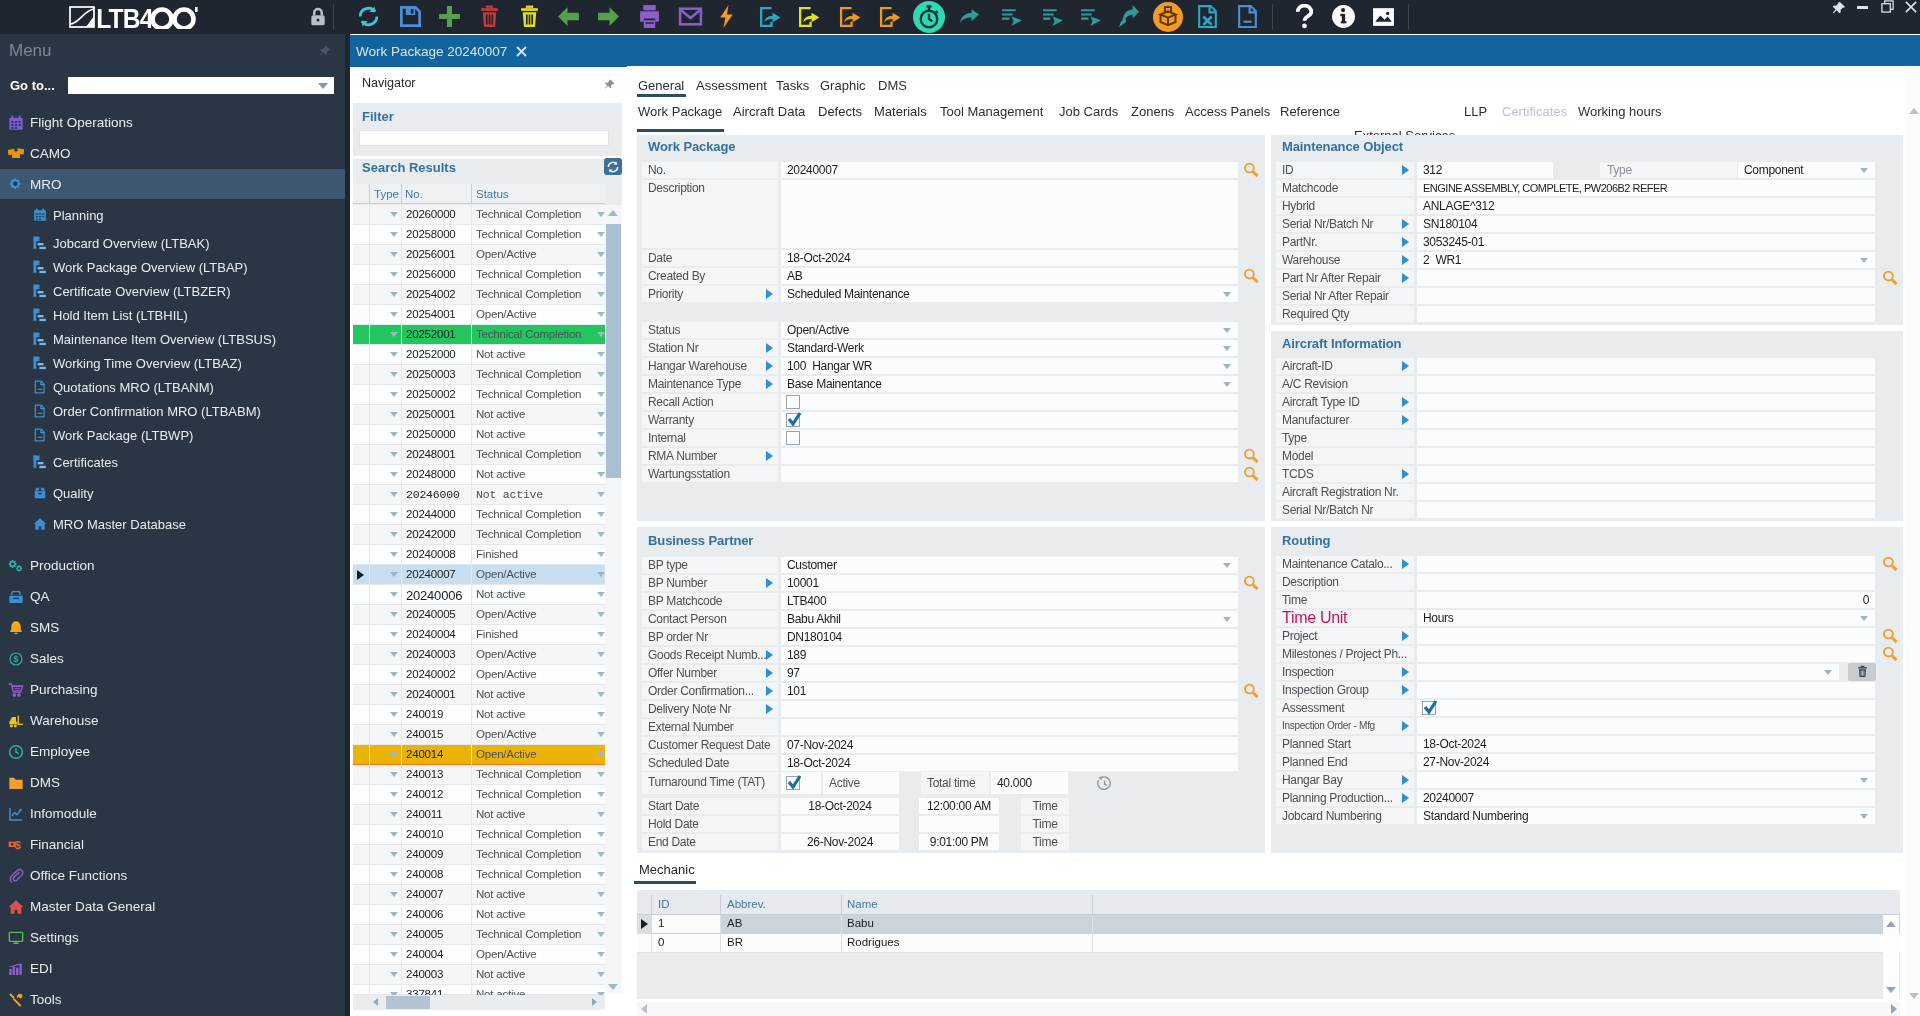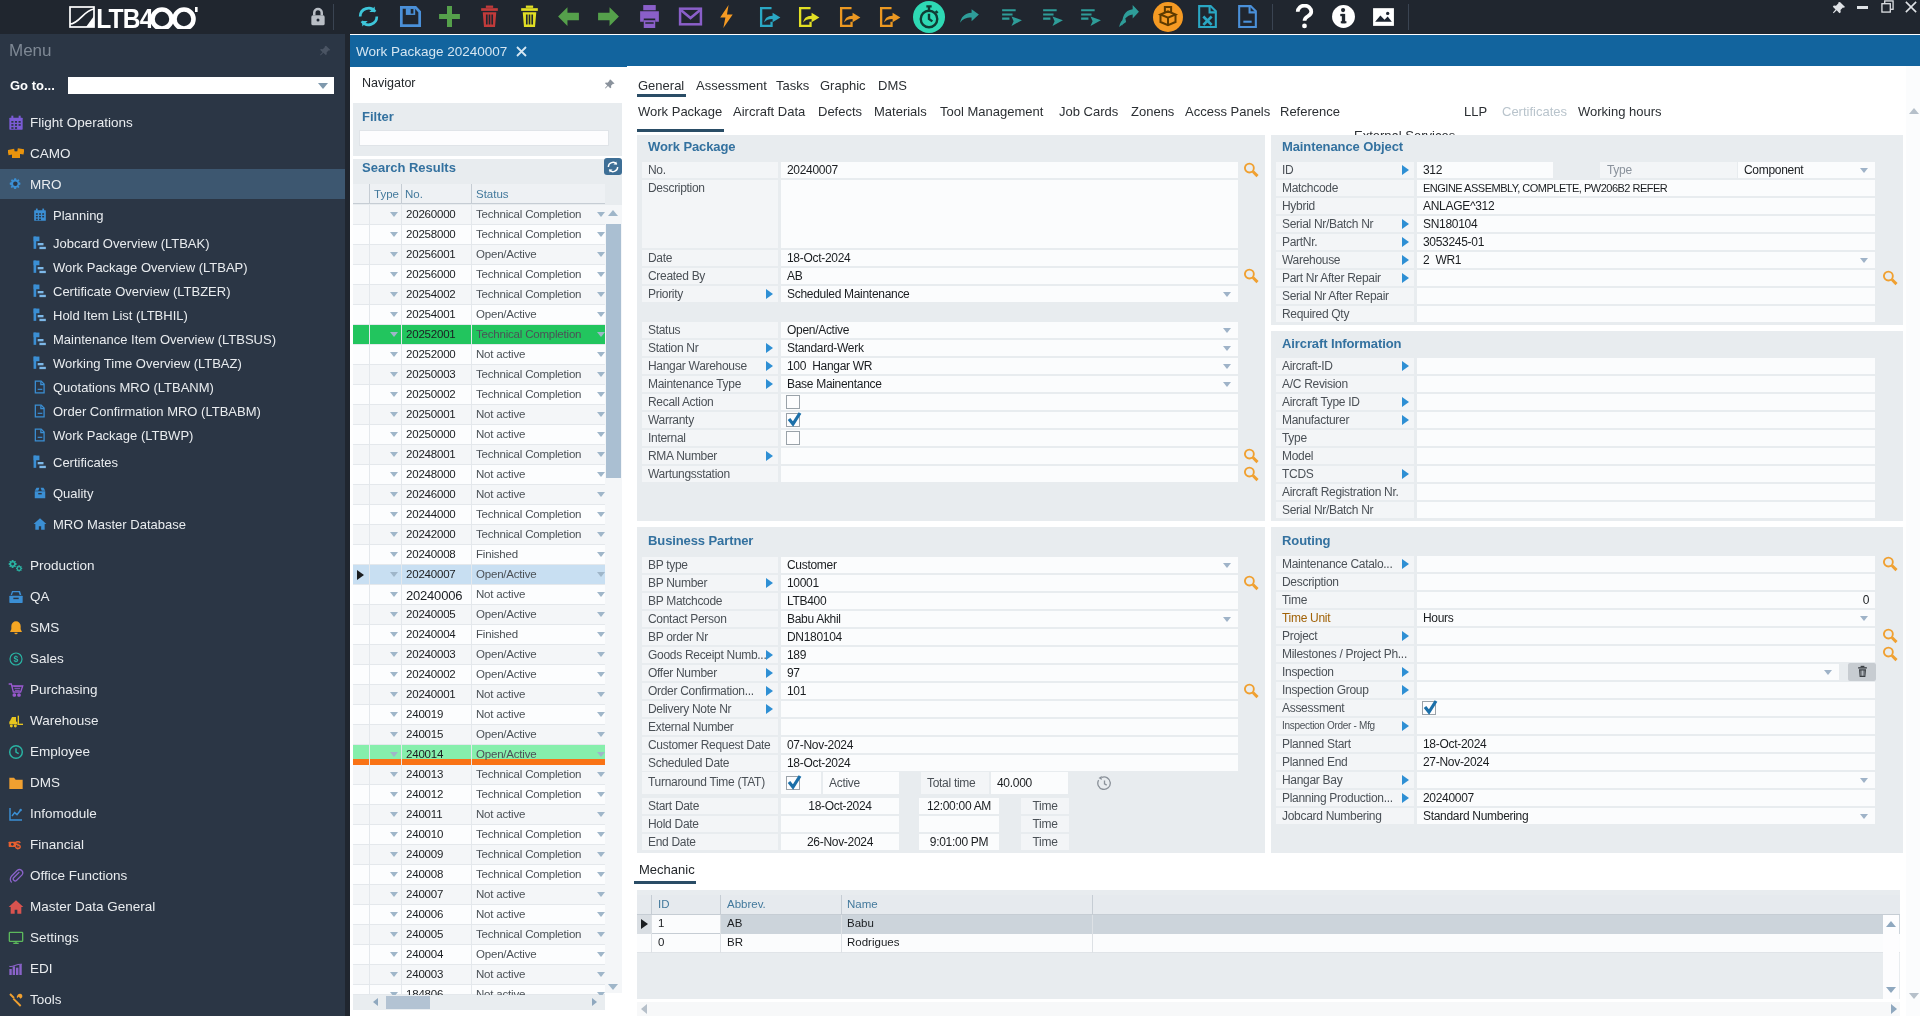--- a/index.html
+++ b/index.html
@@ -701,21 +701,21 @@
   </div>
 <div class="abs" style="left:353px;top:465px;width:252px;height:20px;background:#fcfdfe;border-bottom:1px solid #e4e8ec;">
     <div class="abs" style="left:37px;top:7px;width:0;height:0;border-left:4.5px solid transparent;border-right:4.5px solid transparent;border-top:5.5px solid #9fb6c9;"></div>
     <div class="abs" style="left:53px;top:3px;font-size:11.5px;letter-spacing:-0.2px;color:#1a1d20;">20248000</div>
     <div class="abs" style="left:123px;top:3px;font-size:11.5px;letter-spacing:-0.2px;color:#4b5157;">Not active</div>
     <div class="abs" style="left:244px;top:7px;width:0;height:0;border-left:4.5px solid transparent;border-right:4.5px solid transparent;border-top:5.5px solid #9fb6c9;"></div>
     <div class="abs" style="left:16px;top:0;width:1px;height:20px;background:#e4e8ec;"></div>
     <div class="abs" style="left:48px;top:0;width:1px;height:20px;background:#e4e8ec;"></div>
     <div class="abs" style="left:118px;top:0;width:1px;height:20px;background:#e4e8ec;"></div>
   </div>
-<div class="abs" style="left:353px;top:485px;width:252px;height:20px;background:#f4f6f8;border-bottom:1px solid #e4e8ec;">
+<div class="abs" style="left:353px;top:485px;width:252px;height:20px;background:#f4f6f8;border-bottom:1px solid #e4e8ec;font-family:Liberation Mono, monospace;">
     <div class="abs" style="left:37px;top:7px;width:0;height:0;border-left:4.5px solid transparent;border-right:4.5px solid transparent;border-top:5.5px solid #9fb6c9;"></div>
     <div class="abs" style="left:53px;top:3px;font-size:11.5px;letter-spacing:-0.2px;color:#1a1d20;">20246000</div>
     <div class="abs" style="left:123px;top:3px;font-size:11.5px;letter-spacing:-0.2px;color:#4b5157;">Not active</div>
     <div class="abs" style="left:244px;top:7px;width:0;height:0;border-left:4.5px solid transparent;border-right:4.5px solid transparent;border-top:5.5px solid #9fb6c9;"></div>
     <div class="abs" style="left:16px;top:0;width:1px;height:20px;background:#e4e8ec;"></div>
     <div class="abs" style="left:48px;top:0;width:1px;height:20px;background:#e4e8ec;"></div>
     <div class="abs" style="left:118px;top:0;width:1px;height:20px;background:#e4e8ec;"></div>
   </div>
 <div class="abs" style="left:353px;top:505px;width:252px;height:20px;background:#fcfdfe;border-bottom:1px solid #e4e8ec;">
     <div class="abs" style="left:37px;top:7px;width:0;height:0;border-left:4.5px solid transparent;border-right:4.5px solid transparent;border-top:5.5px solid #9fb6c9;"></div>
@@ -819,21 +819,21 @@
   </div>
 <div class="abs" style="left:353px;top:725px;width:252px;height:20px;background:#f4f6f8;border-bottom:1px solid #e4e8ec;">
     <div class="abs" style="left:37px;top:7px;width:0;height:0;border-left:4.5px solid transparent;border-right:4.5px solid transparent;border-top:5.5px solid #9fb6c9;"></div>
     <div class="abs" style="left:53px;top:3px;font-size:11.5px;letter-spacing:-0.2px;color:#1a1d20;">240015</div>
     <div class="abs" style="left:123px;top:3px;font-size:11.5px;letter-spacing:-0.2px;color:#4b5157;">Open/Active</div>
     <div class="abs" style="left:244px;top:7px;width:0;height:0;border-left:4.5px solid transparent;border-right:4.5px solid transparent;border-top:5.5px solid #9fb6c9;"></div>
     <div class="abs" style="left:16px;top:0;width:1px;height:20px;background:#e4e8ec;"></div>
     <div class="abs" style="left:48px;top:0;width:1px;height:20px;background:#e4e8ec;"></div>
     <div class="abs" style="left:118px;top:0;width:1px;height:20px;background:#e4e8ec;"></div>
   </div>
-<div class="abs" style="left:353px;top:745px;width:252px;height:20px;background:#86efac;border-bottom:6px solid #f97316;">
+<div class="abs" style="left:353px;top:745px;width:252px;height:20px;background:#eab308;border-bottom:1px solid #f97316;">
     <div class="abs" style="left:37px;top:7px;width:0;height:0;border-left:4.5px solid transparent;border-right:4.5px solid transparent;border-top:5.5px solid #9fb6c9;"></div>
     <div class="abs" style="left:53px;top:3px;font-size:11.5px;letter-spacing:-0.2px;color:#1a1d20;">240014</div>
     <div class="abs" style="left:123px;top:3px;font-size:11.5px;letter-spacing:-0.2px;color:#4b5157;">Open/Active</div>
     <div class="abs" style="left:244px;top:7px;width:0;height:0;border-left:4.5px solid transparent;border-right:4.5px solid transparent;border-top:5.5px solid #9fb6c9;"></div>
     <div class="abs" style="left:16px;top:0;width:1px;height:20px;background:#e4e8ec;"></div>
     <div class="abs" style="left:48px;top:0;width:1px;height:20px;background:#e4e8ec;"></div>
     <div class="abs" style="left:118px;top:0;width:1px;height:20px;background:#e4e8ec;"></div>
   </div>
 <div class="abs" style="left:353px;top:765px;width:252px;height:20px;background:#f4f6f8;border-bottom:1px solid #e4e8ec;">
     <div class="abs" style="left:37px;top:7px;width:0;height:0;border-left:4.5px solid transparent;border-right:4.5px solid transparent;border-top:5.5px solid #9fb6c9;"></div>
@@ -929,21 +929,21 @@
     <div class="abs" style="left:37px;top:7px;width:0;height:0;border-left:4.5px solid transparent;border-right:4.5px solid transparent;border-top:5.5px solid #9fb6c9;"></div>
     <div class="abs" style="left:53px;top:3px;font-size:11.5px;letter-spacing:-0.2px;color:#1a1d20;">240003</div>
     <div class="abs" style="left:123px;top:3px;font-size:11.5px;letter-spacing:-0.2px;color:#4b5157;">Not active</div>
     <div class="abs" style="left:244px;top:7px;width:0;height:0;border-left:4.5px solid transparent;border-right:4.5px solid transparent;border-top:5.5px solid #9fb6c9;"></div>
     <div class="abs" style="left:16px;top:0;width:1px;height:20px;background:#e4e8ec;"></div>
     <div class="abs" style="left:48px;top:0;width:1px;height:20px;background:#e4e8ec;"></div>
     <div class="abs" style="left:118px;top:0;width:1px;height:20px;background:#e4e8ec;"></div>
   </div>
 <div class="abs" style="left:353px;top:985px;width:252px;height:10px;background:#fcfdfe;border-bottom:1px solid #e4e8ec;">
     <div class="abs" style="left:37px;top:7px;width:0;height:0;border-left:4.5px solid transparent;border-right:4.5px solid transparent;border-top:5.5px solid #9fb6c9;"></div>
-    <div class="abs" style="left:53px;top:3px;font-size:11.5px;letter-spacing:-0.2px;color:#1a1d20;">184806</div>
+    <div class="abs" style="left:53px;top:3px;font-size:11.5px;letter-spacing:-0.2px;color:#1a1d20;">337841</div>
     <div class="abs" style="left:123px;top:3px;font-size:11.5px;letter-spacing:-0.2px;color:#4b5157;">Not active</div>
     <div class="abs" style="left:244px;top:7px;width:0;height:0;border-left:4.5px solid transparent;border-right:4.5px solid transparent;border-top:5.5px solid #9fb6c9;"></div>
     <div class="abs" style="left:16px;top:0;width:1px;height:10px;background:#e4e8ec;"></div>
     <div class="abs" style="left:48px;top:0;width:1px;height:10px;background:#e4e8ec;"></div>
     <div class="abs" style="left:118px;top:0;width:1px;height:10px;background:#e4e8ec;"></div>
   </div>
 <div class="abs" style="left:605px;top:205px;width:17px;height:788px;background:#f4f6f8;"></div>
 <div class="abs" style="left:608px;top:210px;width:0;height:0;border-left:5px solid transparent;border-right:5px solid transparent;border-bottom:6px solid #9fb6c9;"></div>
 <div class="abs" style="left:606px;top:224px;width:15px;height:254px;background:#aabfd2;"></div>
 <div class="abs" style="left:608px;top:984px;width:0;height:0;border-left:5px solid transparent;border-right:5px solid transparent;border-top:6px solid #9fb6c9;"></div>
@@ -1264,21 +1264,21 @@
     </g>
   </svg>
 <div class="abs" style="left:1276px;top:574px;width:138px;height:16px;background:#f3f5f7;"></div>
 <div class="abs" style="left:1282px;top:575px;height:16px;line-height:14px;font-size:12px;letter-spacing:-0.3px;color:#4b5157;white-space:nowrap;">Description</div>
 <div class="abs" style="left:1417px;top:574px;width:458px;height:16px;background:#fbfcfd;"></div>
 <div class="abs" style="left:1276px;top:592px;width:138px;height:16px;background:#f3f5f7;"></div>
 <div class="abs" style="left:1282px;top:593px;height:16px;line-height:14px;font-size:12px;letter-spacing:-0.3px;color:#4b5157;white-space:nowrap;">Time</div>
 <div class="abs" style="left:1417px;top:592px;width:458px;height:16px;background:#fbfcfd;"></div>
 <div class="abs" style="left:1417px;top:593px;width:458px;height:16px;line-height:14px;font-size:12px;letter-spacing:-0.3px;color:#1a1d20;white-space:nowrap;text-align:right;padding-right:6px;">0</div>
 <div class="abs" style="left:1276px;top:610px;width:138px;height:16px;background:#f3f5f7;"></div>
-<div class="abs" style="left:1282px;top:611px;height:16px;line-height:14px;font-size:12px;letter-spacing:-0.3px;color:#a16207;white-space:nowrap;">Time Unit</div>
+<div class="abs" style="left:1282px;top:611px;height:16px;line-height:14px;font-size:16px;letter-spacing:-0.3px;color:#be185d;white-space:nowrap;">Time Unit</div>
 <div class="abs" style="left:1417px;top:610px;width:458px;height:16px;background:#fbfcfd;"></div>
 <div class="abs" style="left:1417px;top:611px;width:458px;height:16px;line-height:14px;font-size:12px;letter-spacing:-0.3px;color:#1a1d20;white-space:nowrap;text-align:left;padding-left:6px;">Hours</div>
 <div class="abs" style="left:1860px;top:616px;width:0;height:0;border-left:4.5px solid transparent;border-right:4.5px solid transparent;border-top:5.5px solid #9fb3c8;"></div>
 <div class="abs" style="left:1276px;top:628px;width:138px;height:16px;background:#f3f5f7;"></div>
 <div class="abs" style="left:1282px;top:629px;height:16px;line-height:14px;font-size:12px;letter-spacing:-0.3px;color:#4b5157;white-space:nowrap;">Project</div>
 <div class="abs" style="left:1402px;top:631px;width:0;height:0;border-top:5px solid transparent;border-bottom:5px solid transparent;border-left:7px solid #2e8fd4;"></div>
 <div class="abs" style="left:1417px;top:628px;width:458px;height:16px;background:#fbfcfd;"></div>
 <svg class="abs" style="left:1882px;top:628px" width="17" height="17" viewBox="0 0 24 24">
     <g fill="none" stroke="#f0a030" stroke-width="2.6">
       <circle cx="9" cy="8.5" r="6.3"></circle>

